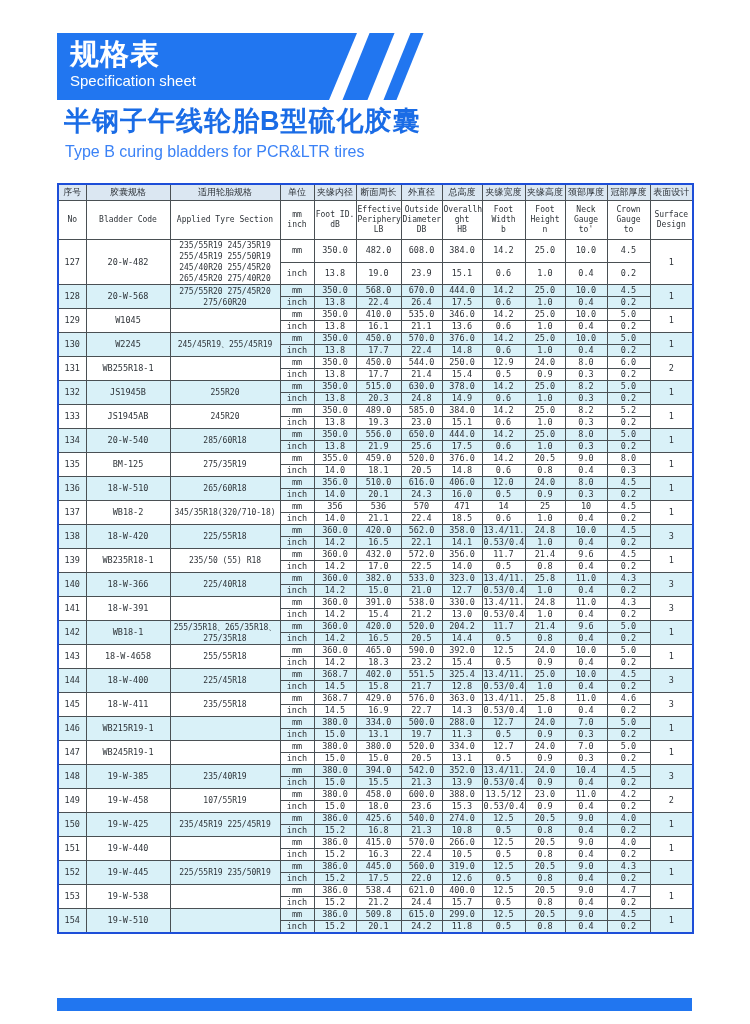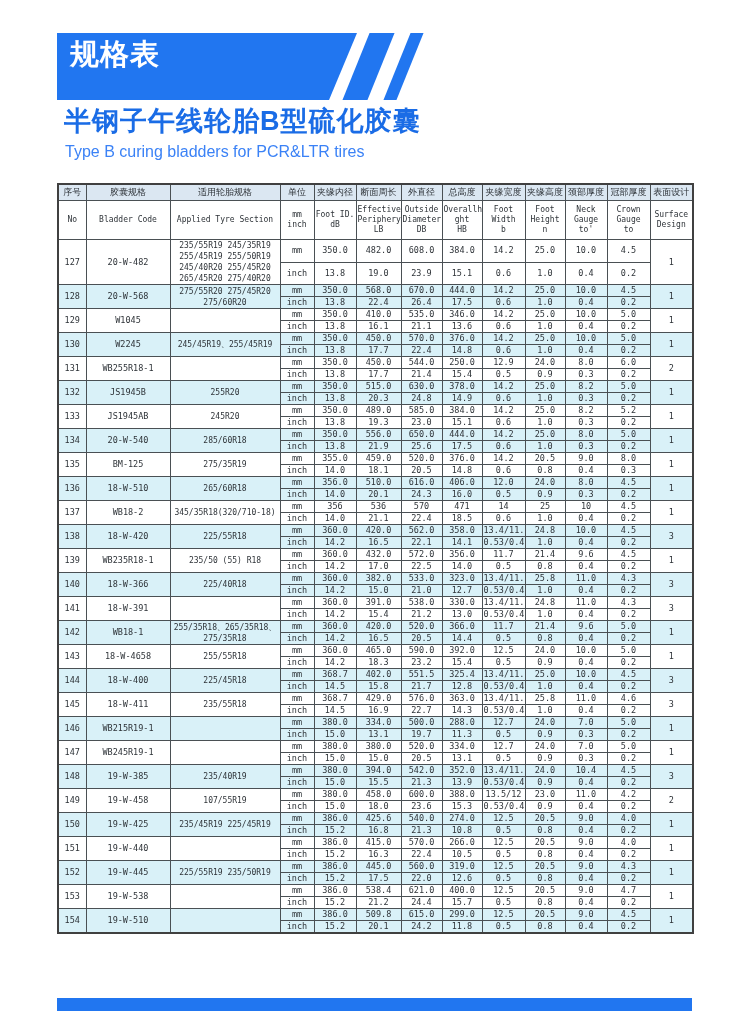--- a/index.html
+++ b/index.html
@@ -39,29 +39,30 @@
     white-space:pre-line;line-height:10px;
     font-family:"DejaVu Sans Mono",monospace;
   }
   .spec tbody td{
     height:11px;font-size:8.5px;line-height:11px;
     font-family:"DejaVu Sans Mono",monospace;
   }
   .spec tbody td.tyre{white-space:pre-line;font-size:8px;margin-left:42px;}
   .spec tbody tr.gtop td{border-top:1.6px solid #33383c;}
   .spec tbody td.alt{background:#d9f1f8;}
-  .spec{border:2px solid #404040;}
+  .spec{border:2px solid #1d4ed8;}
   
   .footer-bar{position:absolute;left:57px;top:998px;width:635px;height:13px;background:#2176f0;}
 </style>
 </head>
 <body>
 
 <div class="banner">
   <div class="banner-zh">规格表</div>
+  <div class="banner-en">Specification sheet</div>
 </div>
 <div class="stripe stripe1"></div>
 <div class="stripe stripe2"></div>
 
 <div class="title-zh">半钢子午线轮胎B型硫化胶囊</div>
 <div class="title-en">Type B curing bladders for PCR&amp;LTR tires</div>
 
 <table class="spec">
   <colgroup>
       <col style="width: 28px;">
@@ -522,21 +523,21 @@
       </tr>
       <tr class="gtop">
         <td class="no alt" rowspan="2">142</td>
         <td class="code alt" rowspan="2">WB18-1</td>
         <td class="tyre alt" rowspan="2">255/35R18、265/35R18、
 275/35R18</td>
         <td class="unit alt" rowspan="1">mm</td>
         <td class="val alt" rowspan="1">360.0</td>
         <td class="val alt" rowspan="1">420.0</td>
         <td class="val alt" rowspan="1">520.0</td>
-        <td class="val alt" rowspan="1">366.0</td>
+        <td class="val alt" rowspan="1">204.2</td>
         <td class="val alt" rowspan="1">11.7</td>
         <td class="val alt" rowspan="1">21.4</td>
         <td class="val alt" rowspan="1">9.6</td>
         <td class="val alt" rowspan="1">5.0</td>
         <td class="design alt" rowspan="2">1</td>
       </tr>
       <tr>
         <td class="unit alt" rowspan="1">inch</td>
         <td class="val alt" rowspan="1">14.2</td>
         <td class="val alt" rowspan="1">16.5</td>

